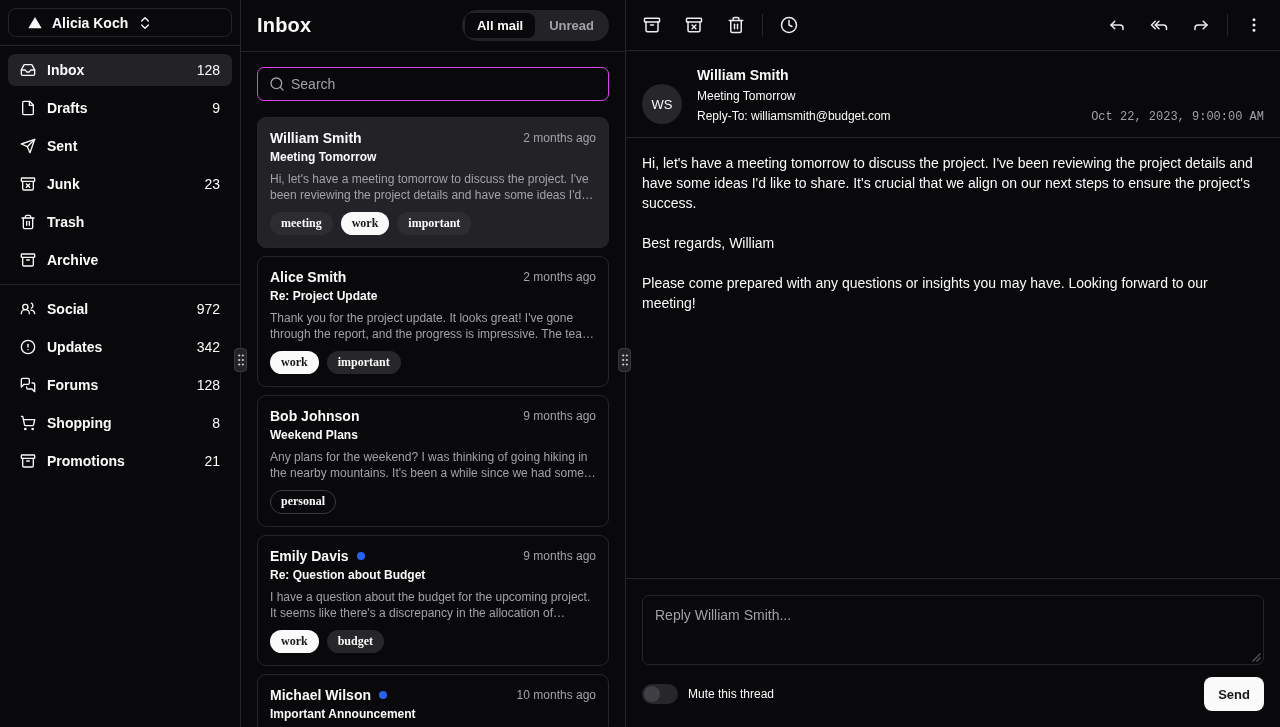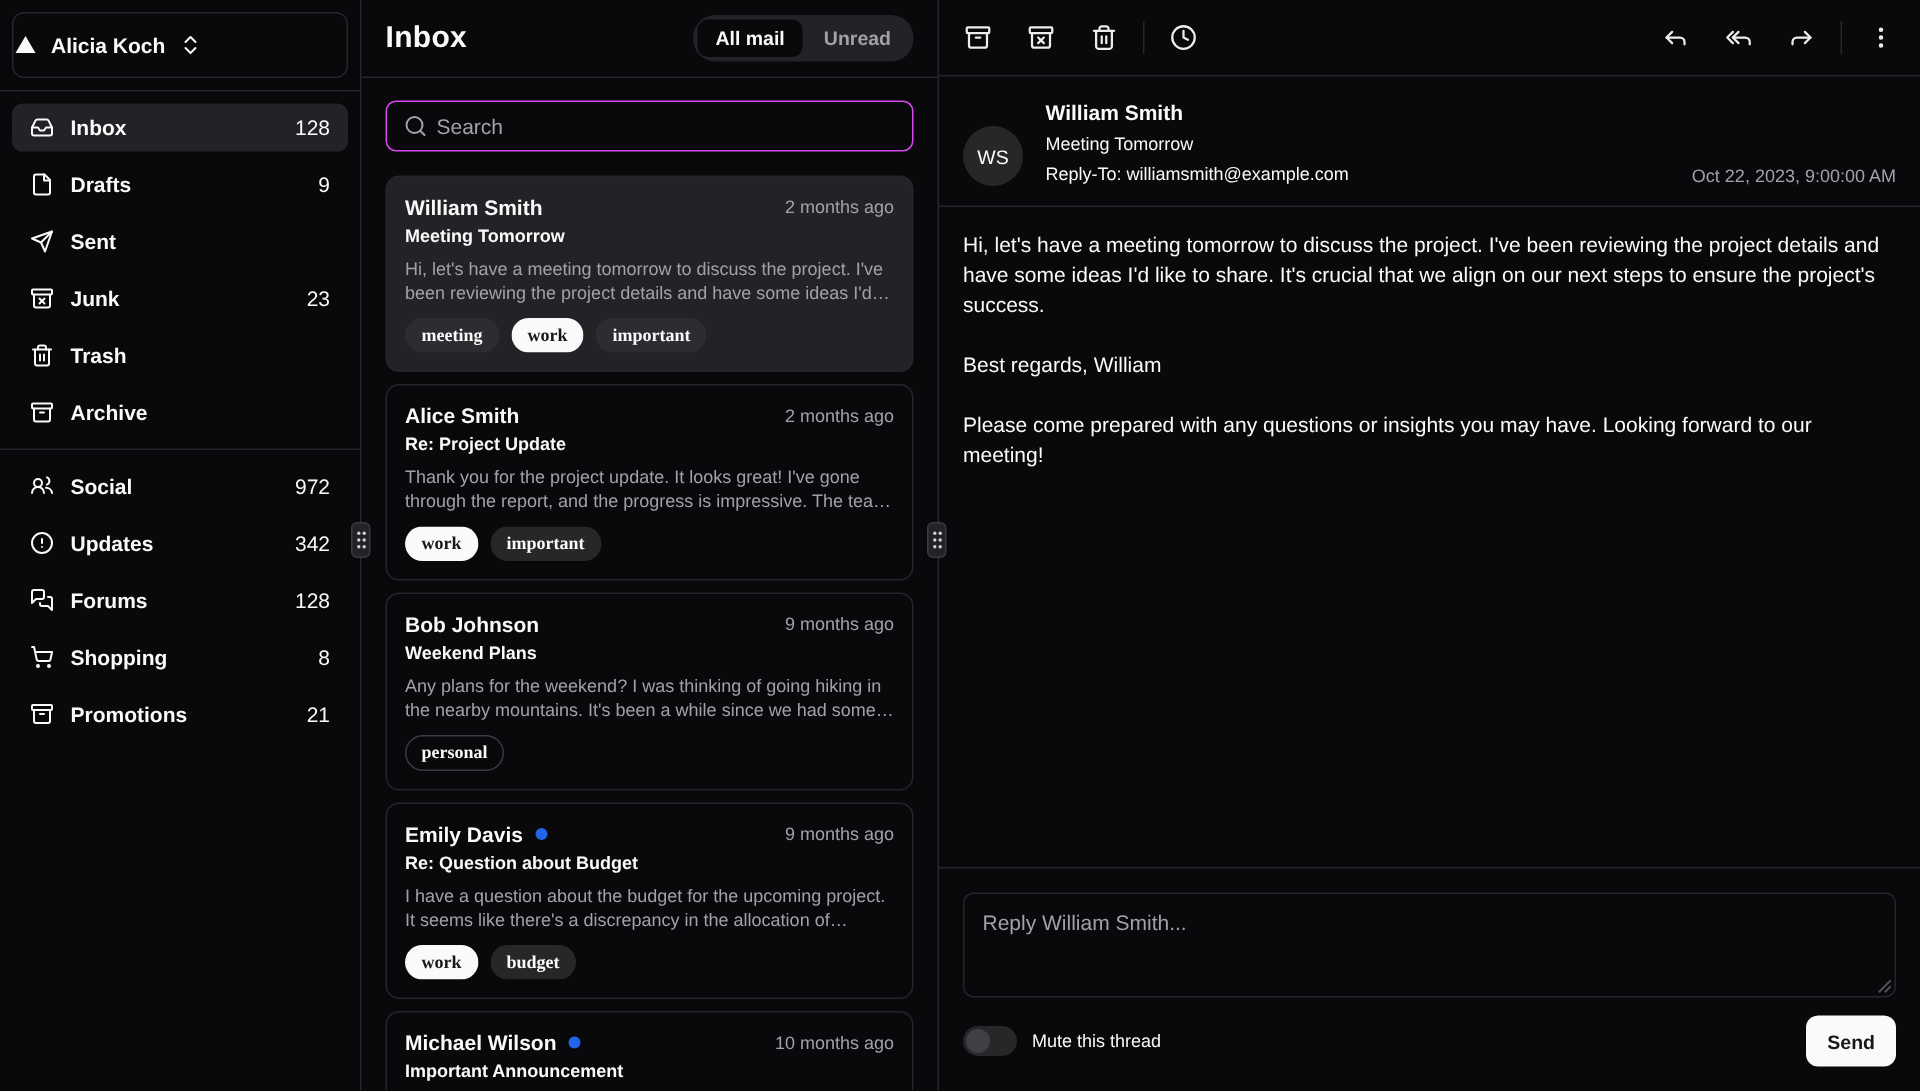--- a/index.html
+++ b/index.html
@@ -3,21 +3,21 @@
 <meta charset="utf-8">
 <style>
   * { box-sizing: border-box; margin: 0; padding: 0; }
   html, body { width: 1280px; height: 727px; background: #09090b; }
   body { font-family: "Liberation Sans", "DejaVu Sans", sans-serif; color: #fafafa; }
   .app { position: relative; display: flex; width: 1280px; height: 727px; background: #09090b; overflow: hidden; }
 
   
   .sidebar { width: 241px; border-right: 1px solid #26262a; display: flex; flex-direction: column; flex-shrink: 0; }
   .account-wrap { padding: 8px; border-bottom: 1px solid #26262a; }
-  .account-btn { display: flex; align-items: center; gap: 9px; width: 100%; height: 44px; padding: 0 0;
+  .account-btn { display: flex; align-items: center; gap: 9px; width: 100%; height: 29px; padding: 0 18px;
     background: transparent; border: 1px solid #26262a; border-radius: 8px; color: #fafafa; font-size: 14px; font-weight: 700; cursor: pointer; }
   .nav { display: flex; flex-direction: column; gap: 6px; padding: 8px; }
   .nav-item { display: flex; align-items: center; gap: 11px; height: 32px; padding: 0 12px; border-radius: 7px;
     font-size: 14px; font-weight: 700; cursor: pointer; color: #fafafa; }
   .nav-item svg { flex-shrink: 0; }
   .nav-item.selected { background: #232327; }
   .nav-count { margin-left: auto; font-weight: 400; font-size: 14px; }
   .nav-sep { height: 1px; background: #26262a; }
 
   
@@ -58,21 +58,21 @@
   .icon-btn { width: 36px; height: 36px; display: flex; align-items: center; justify-content: center;
     background: transparent; border: none; border-radius: 7px; color: #ededf0; cursor: pointer; }
   .tb-sep { width: 1px; height: 22px; background: #26262a; margin: 0 8px; }
   .msg-header { display: flex; align-items: flex-end; padding: 15px 16px 13px; gap: 15px; flex-shrink: 0; }
   .avatar { width: 40px; height: 40px; border-radius: 50%; background: #27272a; color: #fafafa;
     display: flex; align-items: center; justify-content: center; font-size: 13px; flex-shrink: 0; }
   .msg-meta { display: flex; flex-direction: column; gap: 4px; }
   .msg-name { font-size: 14px; font-weight: 700; line-height: 18px; }
   .msg-subject { font-size: 12px; line-height: 16px; }
   .msg-replyto { font-size: 12px; line-height: 16px; }
-  .msg-date { margin-left: auto; font-size: 12px; color: #a1a1aa; padding-top: 3px; }
+  .msg-date { margin-left: auto; font-size: 12px; color: #a1a1aa; padding-top: 3px; font-family: Liberation Mono, monospace; }
   .msg-divider { height: 1px; background: #26262a; flex-shrink: 0; }
   .msg-body { padding: 15px 16px; font-size: 14px; line-height: 20px; flex: 1; overflow: hidden; }
   .msg-body p { margin-bottom: 20px; }
   .reply-area { border-top: 1px solid #26262a; padding: 16px; display: flex; flex-direction: column; gap: 12px; flex-shrink: 0; }
   .ta-wrap { position: relative; }
   .reply-textarea { width: 100%; height: 70px; background: transparent; border: 1px solid #26262a; border-radius: 7px;
     padding: 11px 12px; color: #fafafa; font-family: inherit; font-size: 14px; resize: none; outline: none; display: block; }
   .reply-textarea::placeholder { color: #a1a1aa; }
   .resize-grip { position: absolute; right: 3px; bottom: 3px; pointer-events: none; }
   .reply-row { display: flex; align-items: center; }
@@ -355,21 +355,21 @@
         </div>
     </div>
 
     <div class="msg-header">
       <div class="avatar">WS</div>
       <div class="msg-meta">
         <div class="msg-name">William Smith</div>
         <div class="msg-subject">Meeting Tomorrow</div>
         <div class="msg-replyto">
           <span>Reply-To:</span> 
-          <span>williamsmith@example.com</span>
+          <span>williamsmith@budget.com</span>
         </div>
       </div>
       <div class="msg-date">Oct 22, 2023, 9:00:00 AM</div>
     </div>
     <div class="msg-divider"></div>
 
     <div class="msg-body">
         <p>Hi, let's have a meeting tomorrow to discuss the project. I've been reviewing the project details and have some ideas I'd like to share. It's crucial that we align on our next steps to ensure the project's success.</p>
         <p>Best regards, William</p>
         <p>Please come prepared with any questions or insights you may have. Looking forward to our meeting!</p>

